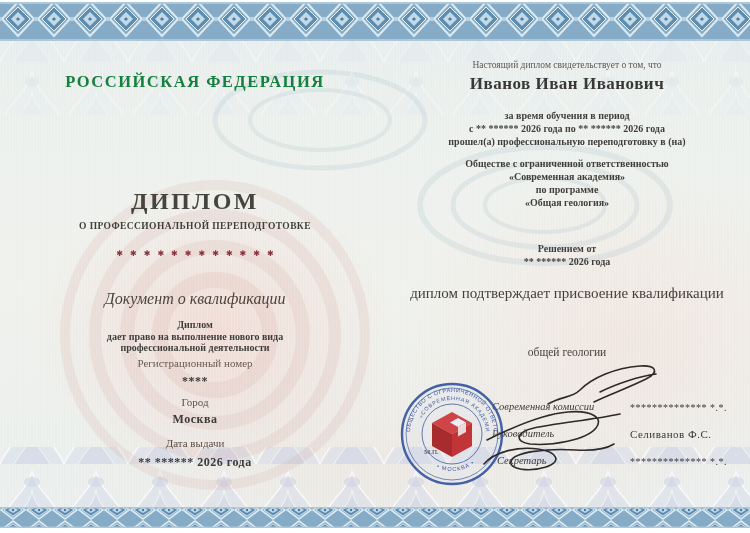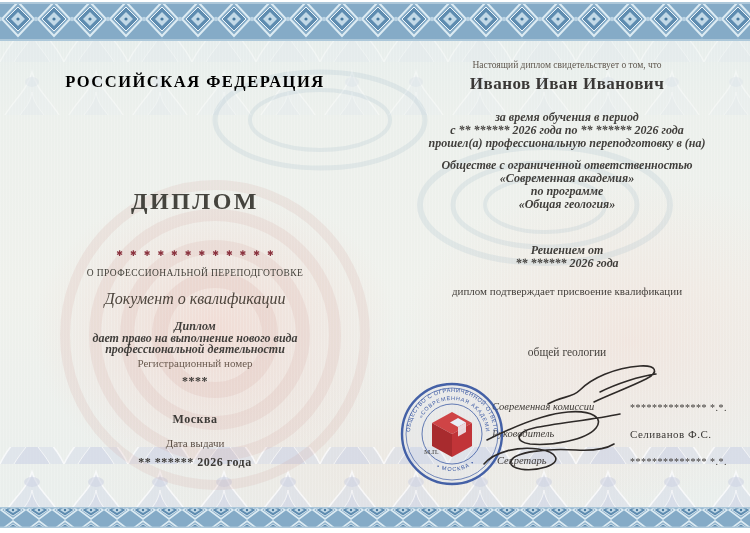--- a/index.html
+++ b/index.html
@@ -11,27 +11,27 @@
       radial-gradient(320px 230px at 630px 340px, rgba(244,213,203,0.40), rgba(244,213,203,0) 72%),
       radial-gradient(420px 170px at 380px 470px, rgba(238,224,214,0.45), rgba(238,224,214,0) 75%),
       linear-gradient(180deg, #e5edec 0%, #ecf0ec 22%, #eff1ec 55%, #e9eeec 100%);}
   .paper::after{content:"";position:absolute;inset:0;
       background:repeating-linear-gradient(90deg, rgba(255,255,255,0.16) 0 1px, rgba(0,0,0,0) 1px 3px);}
   svg.layer{position:absolute;left:0;top:0;pointer-events:none;}
   .col{position:absolute;top:0;height:100%;}
   #left-col{left:25px;width:340px;}
   #right-col{left:402px;width:330px;}
   .line{position:absolute;left:0;right:0;text-align:center;white-space:nowrap;}
-  .country{font-size:16.5px;font-weight:600;letter-spacing:1.5px;color:#000000;}
+  .country{font-size:16.5px;font-weight:600;letter-spacing:1.5px;color:#15803d;}
   .doctitle{font-size:24px;font-weight:600;letter-spacing:2.5px;color:#45443e;}
-  .docsub{font-size:9.5px;font-weight:400;letter-spacing:0.4px;color:#413f38;margin-top:47px;}
+  .docsub{font-size:9.5px;font-weight:700;letter-spacing:0.4px;color:#413f38;}
   .stars{font-family:"DejaVu Sans",sans-serif;font-size:8px;letter-spacing:7px;color:#8b3440;padding-left:7px;}
   .qualdoc{font-size:16px;font-style:italic;color:#4c443c;}
-  .b11{font-size:12px;font-weight:700;color:#403e3b;font-style:italic;}
-  .n11{font-size:11px;font-weight:400;color:#44403c;}
+  .b11{font-size:10px;font-weight:700;color:#403e3b;}
+  .n11{font-size:15px;font-weight:400;color:#44403c;}
   .lbl{font-size:11px;color:#6b5b50;}
   .lbl2{font-size:11px;color:#5d5148;}
   .val{font-size:12px;font-weight:700;color:#3c3a37;letter-spacing:0.5px;}
   .small{font-size:9.5px;color:#5f574e;}
   .holder{font-size:17px;font-weight:700;letter-spacing:0.5px;color:#3a3836;}
   .sig-role{position:absolute;font-style:italic;font-size:10.5px;color:#3e3a36;white-space:nowrap;}
   .sig-val{position:absolute;font-size:10px;color:#3b3835;letter-spacing:0.5px;white-space:nowrap;}
 </style>
 </head>
 <body>
@@ -100,20 +100,21 @@
     <div class="line country" style="top:72px">РОССИЙСКАЯ ФЕДЕРАЦИЯ</div>
     <div class="line doctitle" style="top:188px">ДИПЛОМ</div>
     <div class="line docsub" style="top:221px">О ПРОФЕССИОНАЛЬНОЙ ПЕРЕПОДГОТОВКЕ</div>
     <div class="line stars" style="top:249px">✱✱✱✱✱✱✱✱✱✱✱✱</div>
     <div class="line qualdoc" style="top:290px">Документ о квалификации</div>
     <div class="line b11" style="top:319px">Диплом</div>
     <div class="line b11" style="top:331px">дает право на выполнение нового вида</div>
     <div class="line b11" style="top:342px">профессиональной деятельности</div>
     <div class="line lbl" style="top:357px">Регистрационный номер</div>
     <div class="line val" style="top:374px">****</div>
+    <div class="line lbl2" style="top:396px">Город</div>
     <div class="line val" style="top:412px">Москва</div>
     <div class="line lbl2" style="top:437px">Дата выдачи</div>
     <div class="line val" style="top:455px">** ****** 2026 года</div>
   </div>
 
   <div id="right-col" class="col">
     <div class="line small" style="top:60px">Настоящий диплом свидетельствует о том, что</div>
     <div class="line holder" style="top:74px">Иванов Иван Иванович</div>
     <div class="line b11" style="top:110px">за время обучения в период</div>
     <div class="line b11" style="top:123px">с ** ****** 2026 года по ** ****** 2026 года</div>

